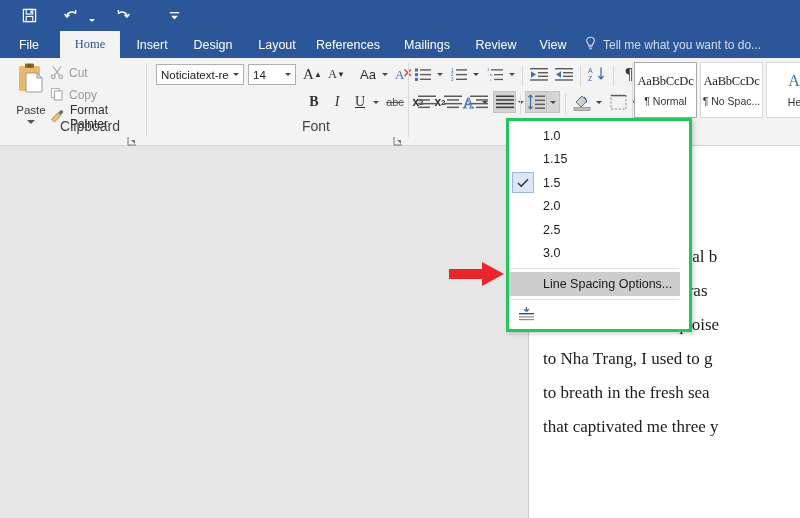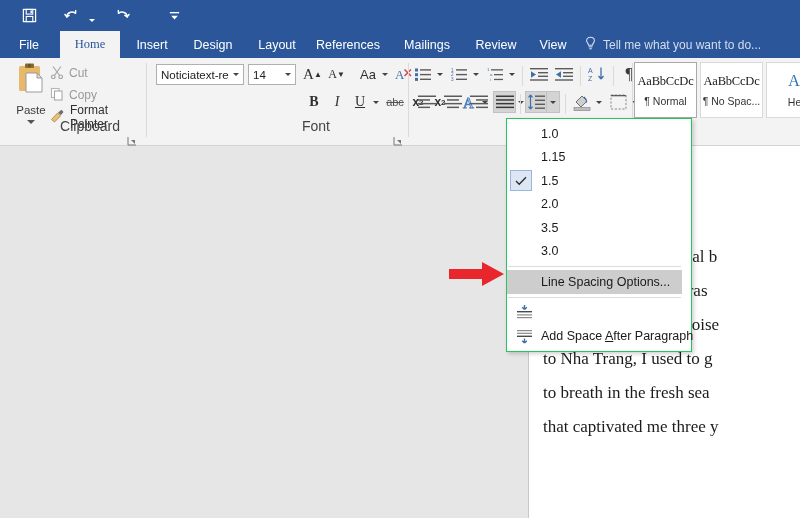--- a/index.html
+++ b/index.html
@@ -169,21 +169,21 @@
     font-size: 17px; color: #1b1b1b;
     white-space: nowrap;
   }
   .doc-line.title { font-weight: bold; }
 
   
   .menu {
     position: absolute; left: 506px; top: 118px;
     width: 186px;
     background: #ffffff;
-    border: 1px solid #22c55e;
+    border: 3px solid #22c55e;
     box-shadow: 2px 2px 4px rgba(0,0,0,0.18);
     padding: 3px 9px 3px 0;
     z-index: 40;
   }
   .menu-item {
     position: relative;
     height: 23.5px;
     display: flex; align-items: center;
     font-size: 12.5px; color: #1a1a1a;
     padding-left: 34px;
@@ -622,21 +622,21 @@
           </svg>
       </span>
       <span>1.5</span>
     </div>
 
     <div class="menu-item">
       <span>2.0</span>
     </div>
 
     <div class="menu-item">
-      <span>3.5</span>
+      <span>2.5</span>
     </div>
 
     <div class="menu-item">
       <span>3.0</span>
     </div>
 
     <div class="menu-sep"></div>
 
     <div class="menu-item highlight">
       <span>Line Spacing Options...</span>
@@ -648,31 +648,20 @@
       <span class="mi-icon">
         <svg width="17" height="16" viewBox="0 0 17 16">
           <path d="M8.5 1 L8.5 5.5 M8.5 5.5 L6.2 3.2 M8.5 5.5 L10.8 3.2" stroke="#3f6fa8" stroke-width="1.4" fill="none"></path>
           <rect x="1" y="7" width="15" height="1.4" fill="#4a4a4a"></rect>
           <rect x="1" y="10.3" width="15" height="1.2" fill="#8a8a8a"></rect>
           <rect x="1" y="13" width="15" height="1.2" fill="#8a8a8a"></rect>
         </svg>
       </span>
     </div>
 
-    <div class="menu-item">
-      <span class="mi-icon">
-        <svg width="17" height="16" viewBox="0 0 17 16">
-          <rect x="1" y="2" width="15" height="1.2" fill="#8a8a8a"></rect>
-          <rect x="1" y="4.7" width="15" height="1.2" fill="#8a8a8a"></rect>
-          <rect x="1" y="7.6" width="15" height="1.4" fill="#4a4a4a"></rect>
-          <path d="M8.5 15 L8.5 10.5 M8.5 15 L6.2 12.7 M8.5 15 L10.8 12.7" stroke="#3f6fa8" stroke-width="1.4" fill="none"></path>
-        </svg>
-      </span>
-      <span><span>Add Space </span><u>A</u><span>fter Paragraph</span></span>
-    </div>
   </div>
 
   <div class="red-arrow">
     <svg width="56" height="26" viewBox="0 0 56 26">
       <path d="M0 8 L33 8 L33 1 L55 13 L33 25 L33 18 L0 18 Z" fill="#e8262b"></path>
     </svg>
   </div>
 
 </div>
 

